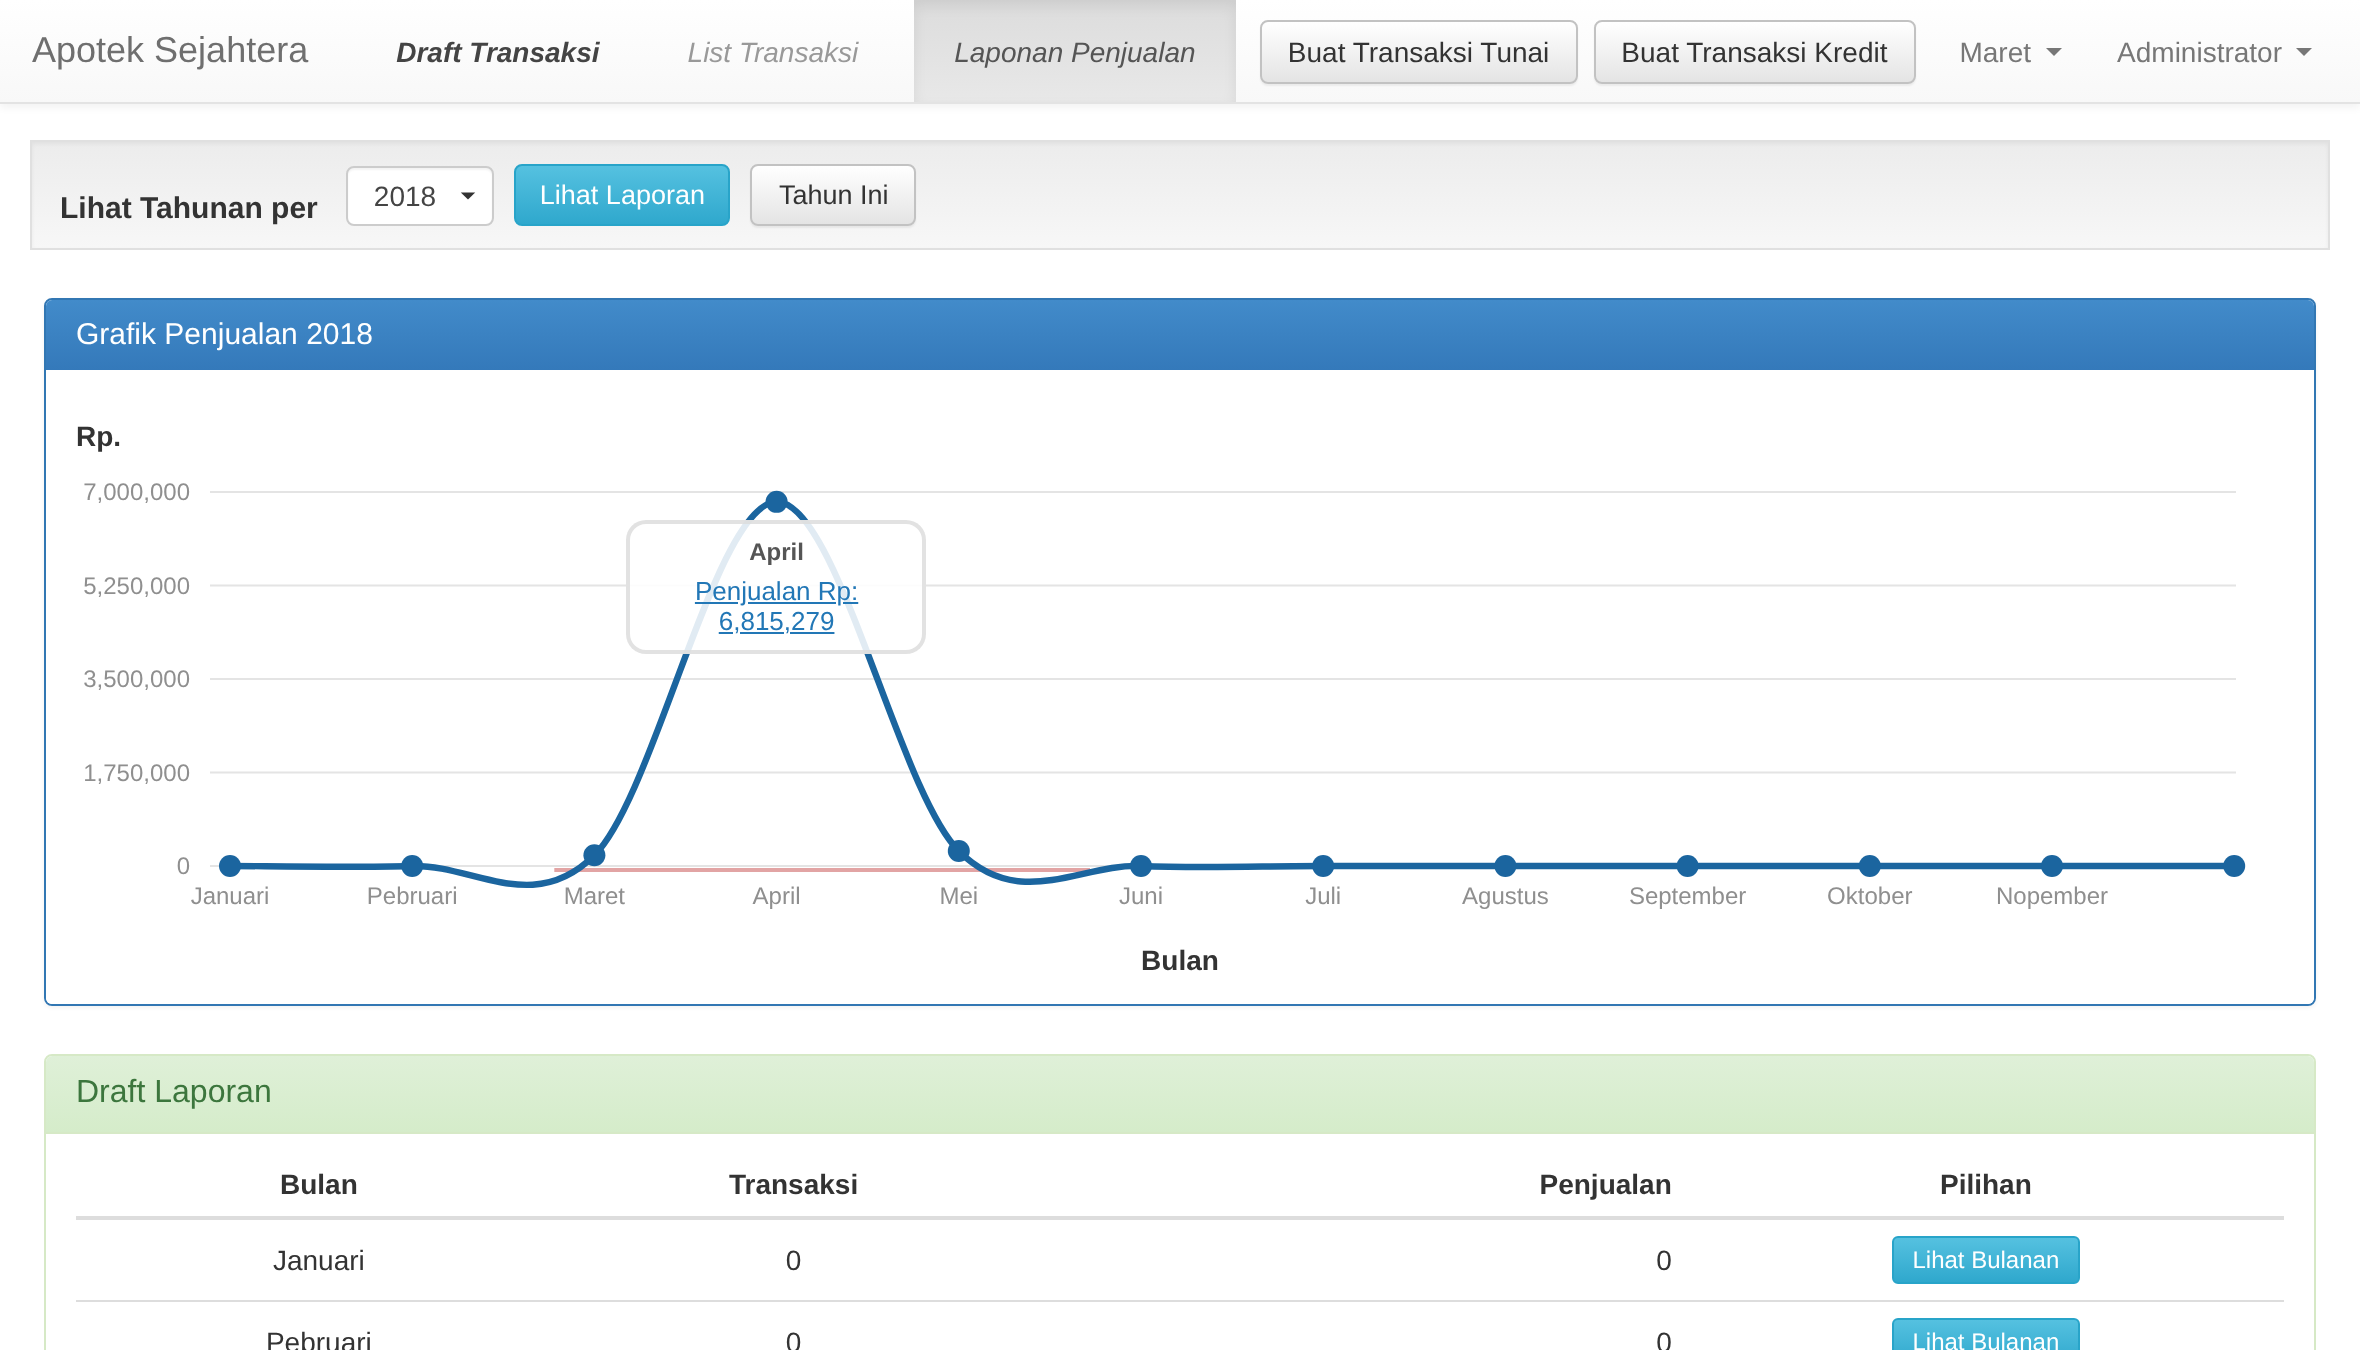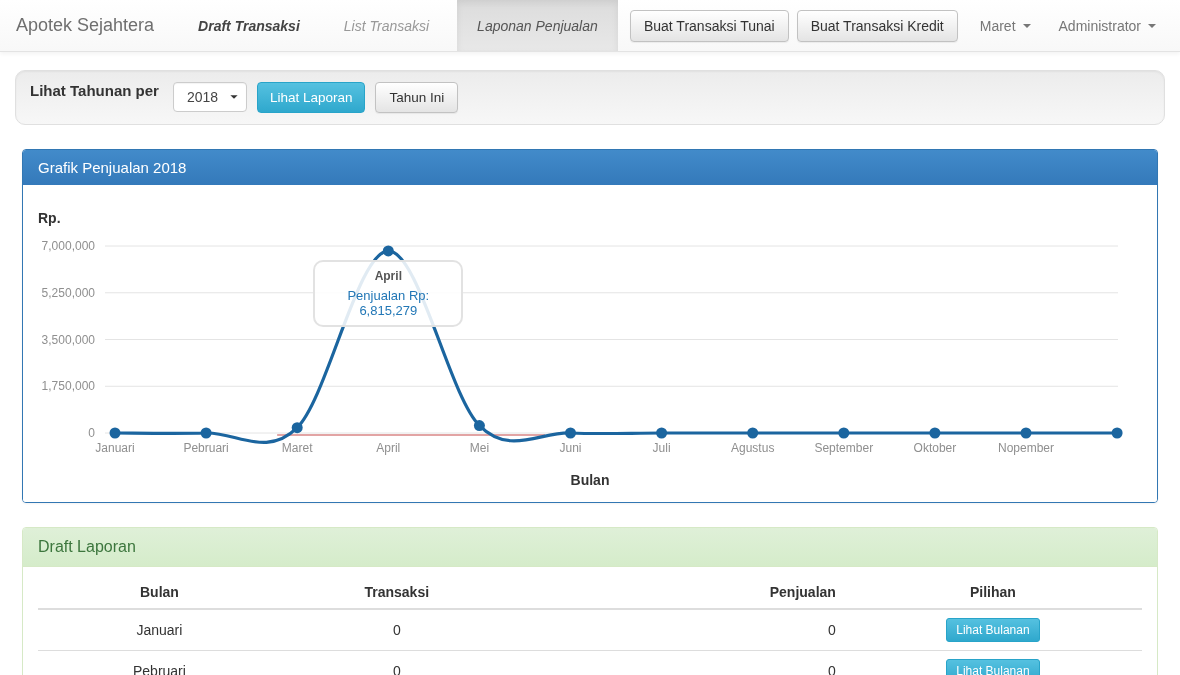--- a/index.html
+++ b/index.html
@@ -23,22 +23,22 @@
   .btn-default { background:linear-gradient(#ffffff,#e4e4e4); border:1px solid #c2c2c2;
     color:#333; padding:7px 13px; box-shadow:0 1px 1px rgba(0,0,0,.06); }
   .navbar .btn-default { margin-right:8px; font-size:14px; }
   .dropdown-link { display:flex; align-items:center; gap:7px; color:#777; font-size:14px;
     padding:0 14px; cursor:pointer; }
   .caret { width:0; height:0; border-left:4px solid transparent;
     border-right:4px solid transparent; border-top:4px solid currentColor; display:inline-block; }
 
   
   .well { margin:18px 15px 24px; background:linear-gradient(#ececec,#f7f7f7);
-    border:1px solid #e0e0e0; border-radius:10px; padding:11px 14px;
-    display:flex; align-items:flex-start; gap:10px;
+    border:1px solid #e0e0e0; border-radius:0; padding:11px 14px;
+    display:flex; align-items:flex-end; gap:10px;
     box-shadow:inset 0 1px 2px rgba(0,0,0,.05); }
   .well-label { font-weight:bold; font-size:15px; color:#333; margin-right:4px; }
   .select-box { width:74px; height:30px; background:#fff; border:1px solid #ccc;
     border-radius:4px; display:flex; align-items:center; justify-content:space-between;
     padding:0 8px 0 13px; font-size:14px; color:#444; cursor:pointer;
     box-shadow:inset 0 1px 1px rgba(0,0,0,.05); }
   .select-box .caret { transform:scale(.9); color:#333; }
   .btn-info { background:linear-gradient(#55c1e0,#2fa8cd); border:1px solid #28a4c9;
     color:#fff; padding:7px 12px; }
 
@@ -50,21 +50,21 @@
     font-size:15px; padding:9px 15px; border-radius:3px 3px 0 0; }
   .chart-body { position:relative; height:317px; background:#fff; border-radius:0 0 3px 3px; }
   .rp-label { position:absolute; left:15px; top:25px; font-weight:bold; font-size:14px; color:#333; }
   .bulan-label { position:absolute; left:50%; top:287px; transform:translateX(-50%);
     font-weight:bold; font-size:14px; color:#333; }
   #chart-svg { position:absolute; left:0; top:0; overflow:visible; }
   .chart-tooltip { position:absolute; top:75px; width:150px; transform:translateX(-50%);
     background:rgba(255,255,255,.87); border:2px solid rgba(221,221,221,.85);
     border-radius:10px; padding:7px 2px; text-align:center; }
   .chart-tooltip .t-label { font-size:12px; font-weight:bold; color:#555; margin-bottom:5px; }
-  .chart-tooltip .t-value { font-size:13px; color:#2277b6; }
+  .chart-tooltip .t-value { font-size:13px; color:#2277b6;text-decoration:underline; }
 
   
   .panel-success { border:1px solid #d6e9c6; }
   .panel-success .panel-heading { background:linear-gradient(#dff0d8,#d5ecca); color:#3c763d;
     font-size:16px; padding:10px 15px; border-radius:3px 3px 0 0;
     border-bottom:1px solid #d6e9c6; }
   .panel-success .panel-body { padding:9px 15px 0; background:#fff; }
   table { width:100%; border-collapse:collapse; font-size:14px; color:#333; }
   th { padding:8px; border-bottom:2px solid #ddd; font-weight:bold; }
   td { padding:8px; border-top:1px solid #ddd; }

